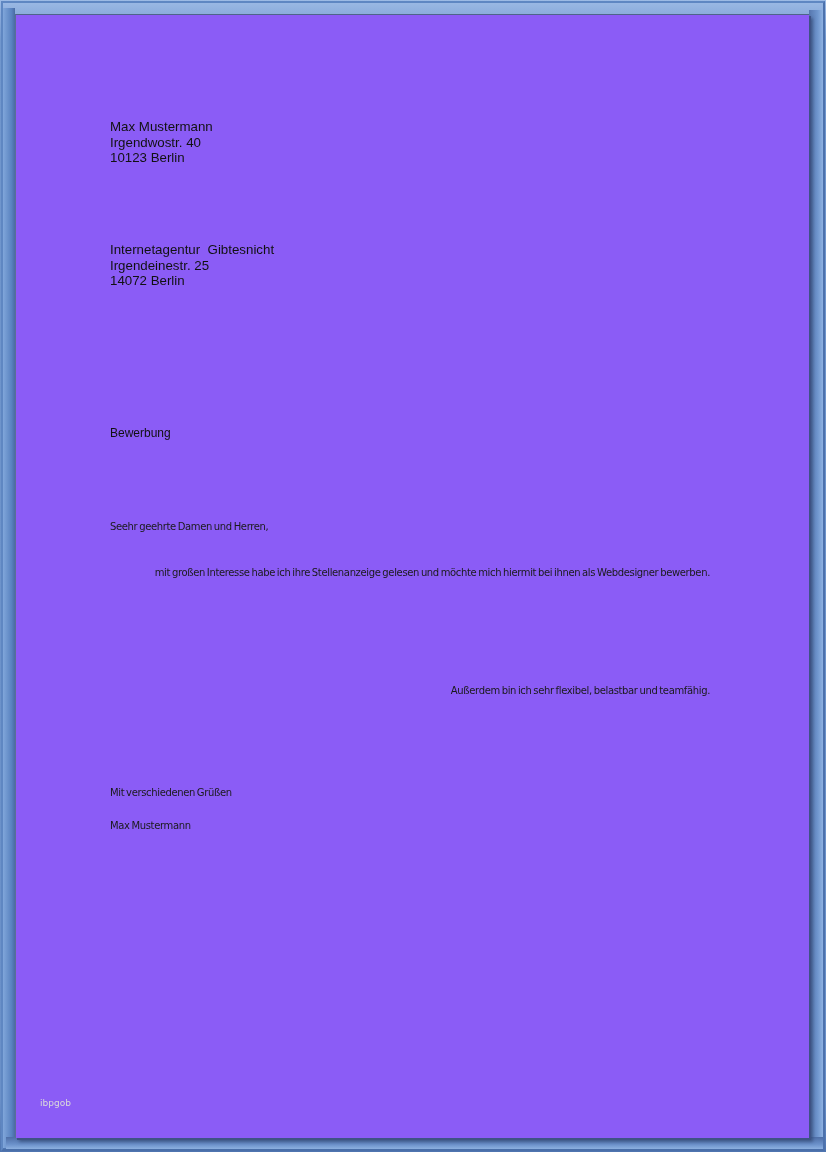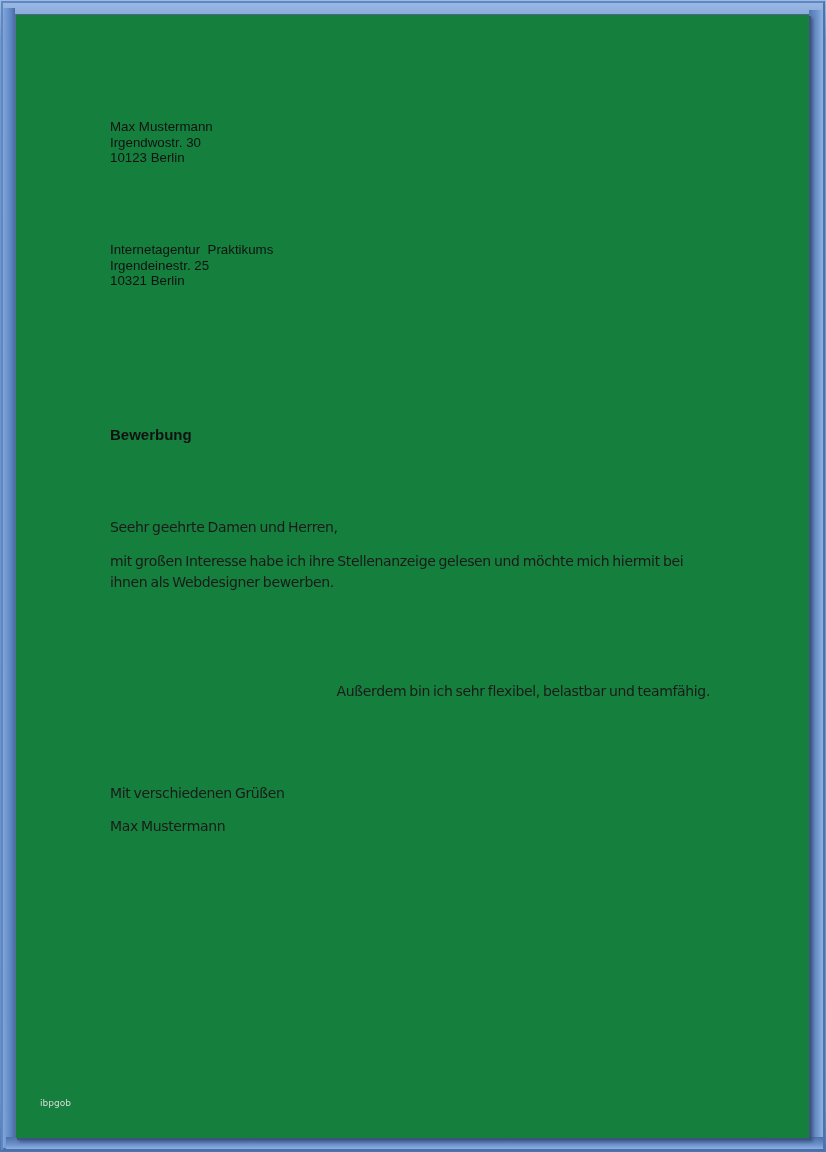--- a/index.html
+++ b/index.html
@@ -45,21 +45,21 @@
       left: 3px; top: 8px; bottom: 4px;
       width: 12px;
       background: linear-gradient(to right, #80a6da, #5a83c0 70%, #4a6ba3);
     }
     .page {
       position: absolute;
       left: 15px;
       top: 14px;
       width: 794px;
       height: 1124px;
-      background: #15803d;
+      background: #8b5cf6;
       border-top: 1px solid #4f648a;
       border-left: 1px solid #5a6f95;
       box-shadow: 2px 2px 0 #3e5384, 4px 4px 3px rgba(40,60,100,0.55);
       box-sizing: border-box;
     }
     .address {
       position: absolute;
       left: 94px;
       font-family: "Liberation Sans", sans-serif;
       font-size: 13.3px;
@@ -67,37 +67,37 @@
       color: #111111;
     }
     .address div { white-space: nowrap; }
     .sender { top: 104px; }
     .recipient { top: 227px; }
     .subject {
       position: absolute;
       left: 94px;
       top: 411px;
       font-family: "Liberation Sans", sans-serif;
-      font-weight: bold;
-      font-size: 15px;
+      font-weight: normal;
+      font-size: 12px;
       color: #111111;
     }
     .body-text {
       position: absolute;
       left: 94px;
       width: 600px;
       font-family: "DejaVu Sans", sans-serif;
-      font-size: 14px;
+      font-size: 10px;
       line-height: 20.5px;
       color: #1a1a1a;
       letter-spacing: -0.35px;
       word-spacing: -1px;
     }
     .p-salutation { top: 502px; }
-    .p1 { top: 536px; }
+    .p1 { top: 548px; text-align: right; }
     .p2 { top: 591px; }
     .p3 { top: 666px; text-align: right; }
     .p4 { top: 700px; }
     .p-closing { top: 768px; }
     .p-signature { top: 801px; }
     .watermark {
       position: absolute;
       left: 24px;
       top: 1083px;
       font-family: "DejaVu Sans", sans-serif;
@@ -112,28 +112,28 @@
   <div class="frame-left"></div>
   <div class="frame-right"></div>
   <div class="frame-bottom"></div>
   <div class="frame-outline"></div>
 </div>
 
 <div class="page">
 
   <div class="address sender">
     <div>Max Mustermann</div>
-    <div>Irgendwostr. 30</div>
+    <div>Irgendwostr. 40</div>
     <div>10123 Berlin</div>
   </div>
 
   <div class="address recipient">
-    <div style="white-space: pre;">Internetagentur  Praktikums</div>
+    <div style="white-space: pre;">Internetagentur  Gibtesnicht</div>
     <div>Irgendeinestr. 25</div>
-    <div>10321 Berlin</div>
+    <div>14072 Berlin</div>
   </div>
 
   <div class="subject">Bewerbung</div>
 
   <div class="body-text p-salutation">Seehr geehrte Damen und Herren,</div>
   <div class="body-text p1">mit großen Interesse habe ich ihre Stellenanzeige gelesen und möchte mich hiermit bei ihnen als Webdesigner bewerben.</div>
   <div class="body-text p3">Außerdem bin ich sehr flexibel, belastbar und teamfähig.</div>
 
   <div class="body-text p-closing">Mit verschiedenen Grüßen</div>
   <div class="body-text p-signature">Max Mustermann</div>

